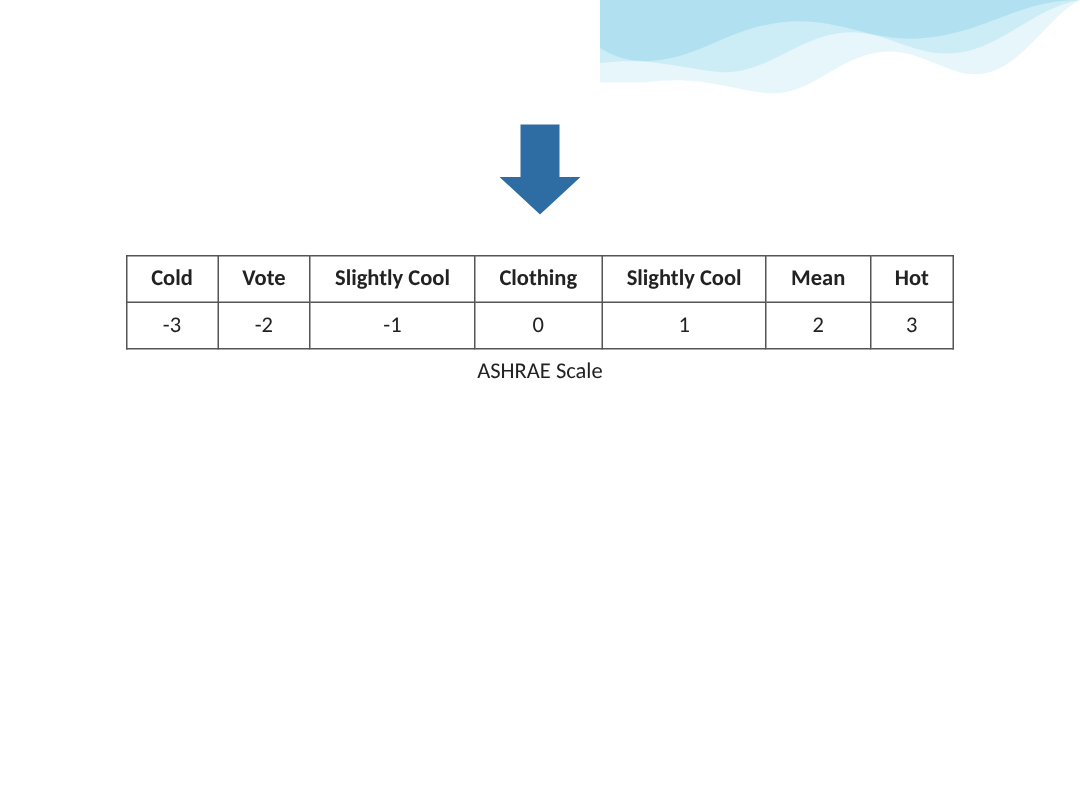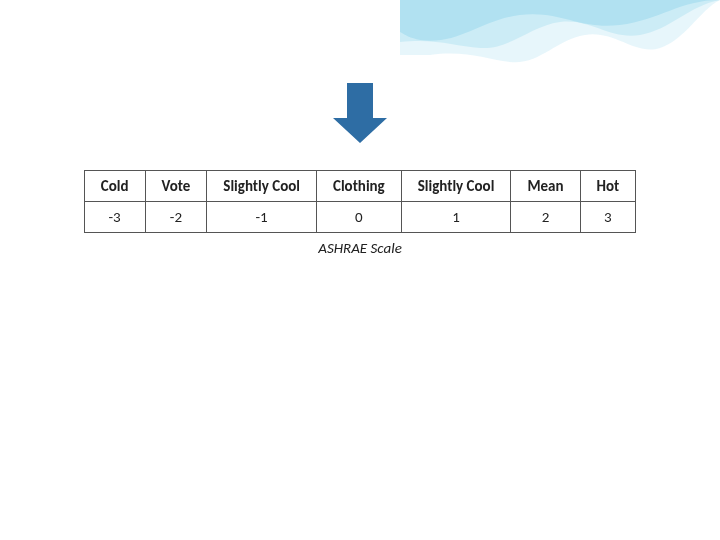--- a/index.html
+++ b/index.html
@@ -74,21 +74,20 @@
       padding: 6px 16px;
       text-align: center;
       background: #ffffff;
     }
 
     .ashrae-label {
       font-size: 15px;
       color: #222222;
       margin-top: 6px;
       text-align: center;
-      font-style: italic;
     }
 
     
     .wave-svg {
       position: absolute;
       top: 0;
       right: 0;
       width: 320px;
       height: 90px;
     }

